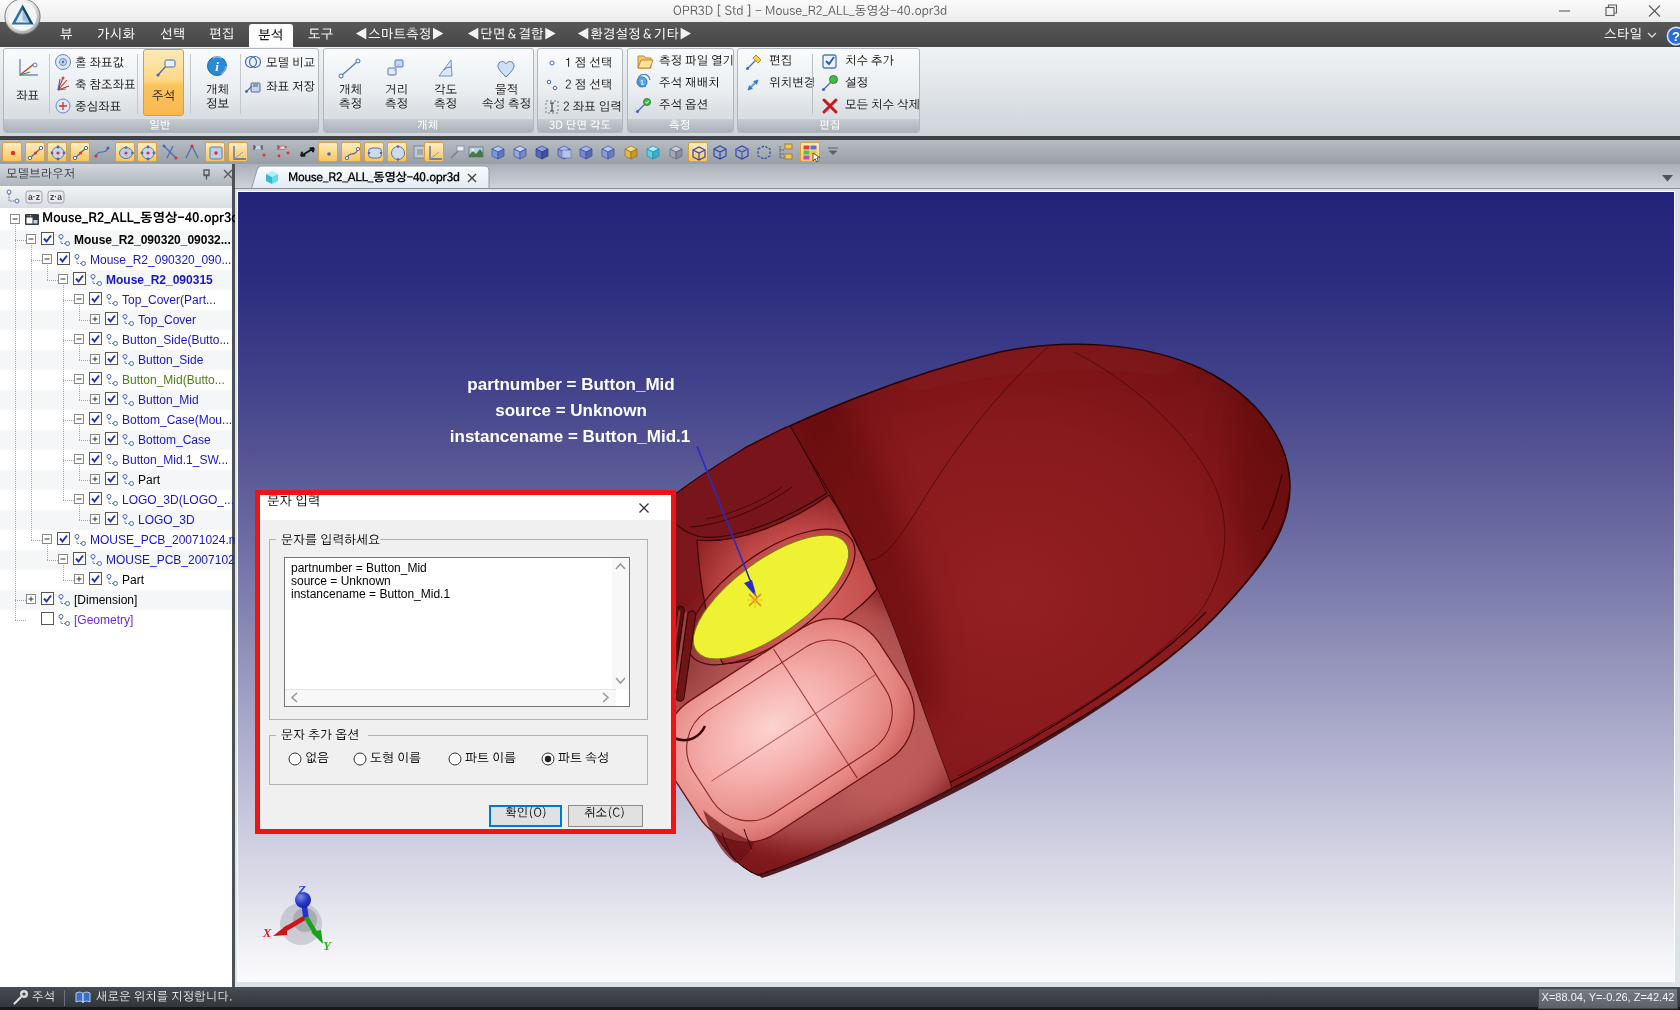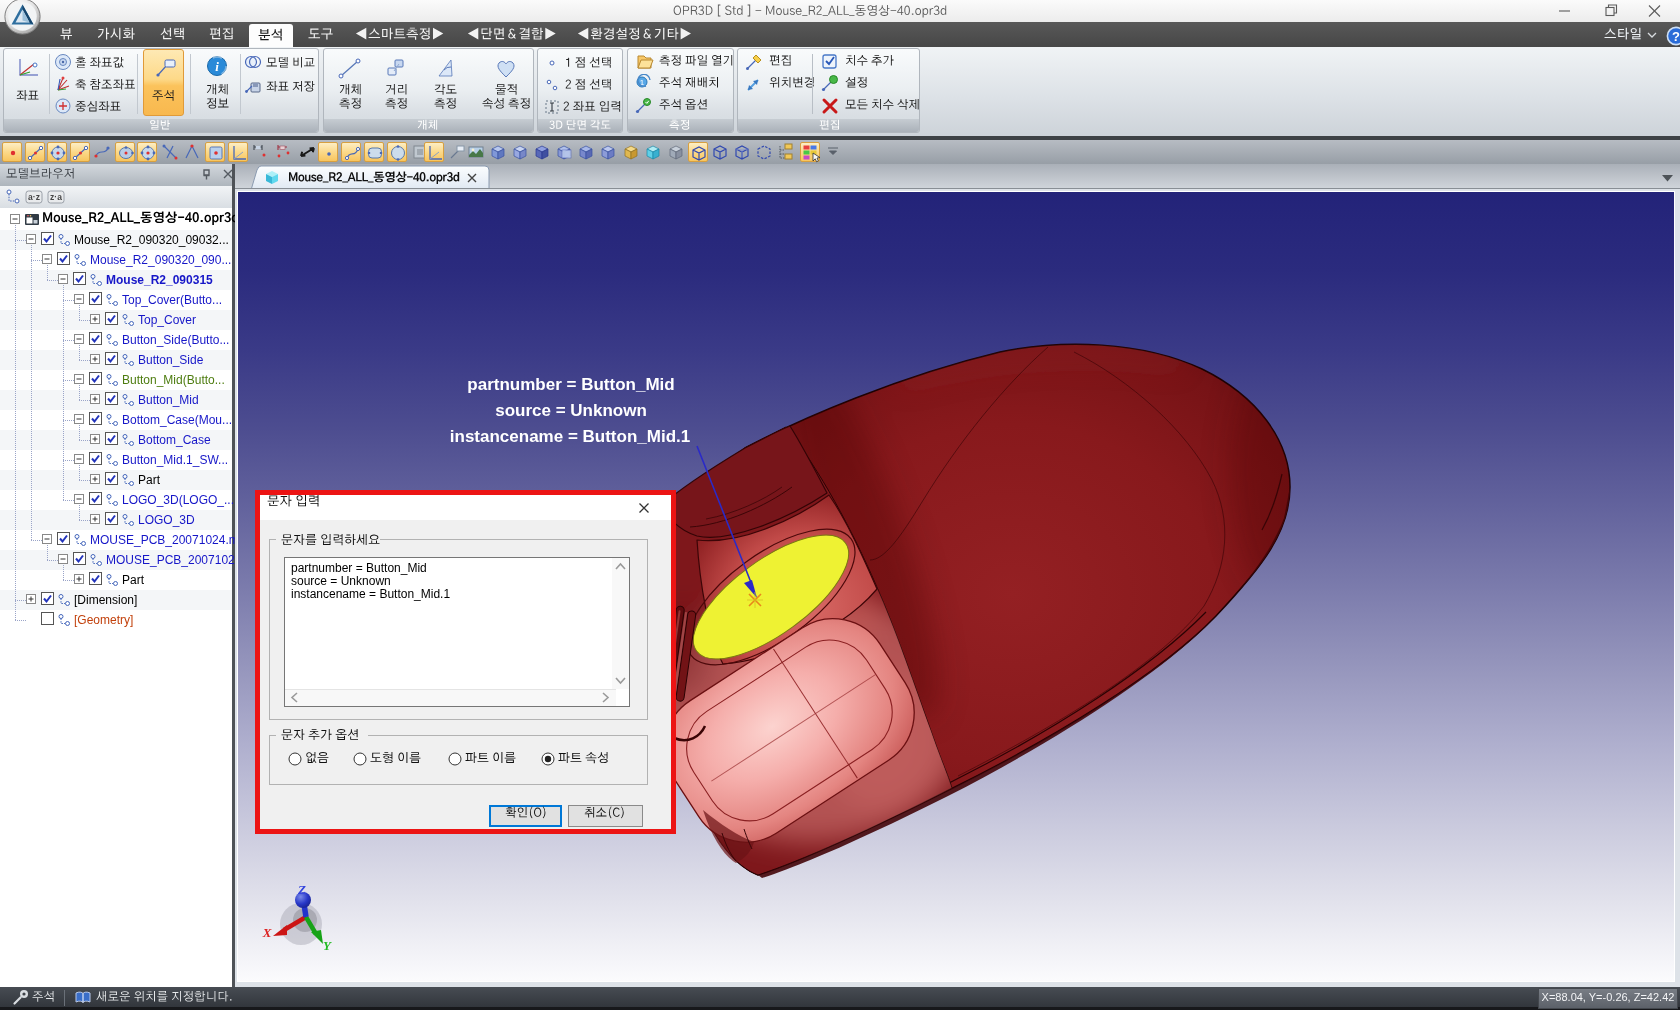--- a/index.html
+++ b/index.html
@@ -645,21 +645,21 @@
     <rect x="0.5" y="0.5" width="12" height="12" fill="#fff" stroke="#555"></rect>
     <path d="M3 6.5 L5.5 9.5 L10 3.5" stroke="#2233bb" stroke-width="2" fill="none"></path>
   </svg>
 <svg class="ab" style="left:57px;top:233px" width="15" height="14">
     <g fill="none" stroke="#4466bb" stroke-width="1">
       <circle cx="4" cy="3.5" r="2" fill="#fff"></circle>
       <circle cx="10.5" cy="10.5" r="2" fill="#fff"></circle>
       <path d="M4 5.5 V10.5 H8" stroke-dasharray="1.5 1.2"></path>
     </g>
   </svg>
-<div class="ab" style="left:74px;top:233px;font-size:12px;font-weight:normal;color:#000;white-space:nowrap">Mouse_R2_090320_09032...</div>
+<div class="ab" style="left:74px;top:233px;font-size:12px;font-weight:bold;color:#000;white-space:nowrap">Mouse_R2_090320_09032...</div>
 <svg class="ab" style="left:42px;top:254px" width="11" height="11">
     <rect x="0.5" y="0.5" width="9" height="9" fill="#fff" stroke="#888"></rect>
     <path d="M2.5 5 H7.5 " stroke="#333" stroke-width="1"></path>
   </svg>
 <svg class="ab" style="left:57px;top:252px" width="14" height="14">
     <rect x="0.5" y="0.5" width="12" height="12" fill="#fff" stroke="#555"></rect>
     <path d="M3 6.5 L5.5 9.5 L10 3.5" stroke="#2233bb" stroke-width="2" fill="none"></path>
   </svg>
 <svg class="ab" style="left:73px;top:253px" width="15" height="14">
     <g fill="none" stroke="#4466bb" stroke-width="1">
@@ -693,21 +693,21 @@
     <rect x="0.5" y="0.5" width="12" height="12" fill="#fff" stroke="#555"></rect>
     <path d="M3 6.5 L5.5 9.5 L10 3.5" stroke="#2233bb" stroke-width="2" fill="none"></path>
   </svg>
 <svg class="ab" style="left:105px;top:293px" width="15" height="14">
     <g fill="none" stroke="#4466bb" stroke-width="1">
       <circle cx="4" cy="3.5" r="2" fill="#fff"></circle>
       <circle cx="10.5" cy="10.5" r="2" fill="#fff"></circle>
       <path d="M4 5.5 V10.5 H8" stroke-dasharray="1.5 1.2"></path>
     </g>
   </svg>
-<div class="ab" style="left:122px;top:293px;font-size:12px;font-weight:normal;color:#1616c8;white-space:nowrap">Top_Cover(Butto...</div>
+<div class="ab" style="left:122px;top:293px;font-size:12px;font-weight:normal;color:#1616c8;white-space:nowrap">Top_Cover(Part...</div>
 <svg class="ab" style="left:90px;top:314px" width="11" height="11">
     <rect x="0.5" y="0.5" width="9" height="9" fill="#fff" stroke="#888"></rect>
     <path d="M2.5 5 H7.5 M5 2.5 V7.5" stroke="#333" stroke-width="1"></path>
   </svg>
 <svg class="ab" style="left:105px;top:312px" width="14" height="14">
     <rect x="0.5" y="0.5" width="12" height="12" fill="#fff" stroke="#555"></rect>
     <path d="M3 6.5 L5.5 9.5 L10 3.5" stroke="#2233bb" stroke-width="2" fill="none"></path>
   </svg>
 <svg class="ab" style="left:121px;top:313px" width="15" height="14">
     <g fill="none" stroke="#4466bb" stroke-width="1">
@@ -944,21 +944,21 @@
 <svg class="ab" style="left:41px;top:612px" width="14" height="14">
     <rect x="0.5" y="0.5" width="12" height="12" fill="#fff" stroke="#555"></rect>
   </svg>
 <svg class="ab" style="left:57px;top:613px" width="15" height="14">
     <g fill="none" stroke="#4466bb" stroke-width="1">
       <circle cx="4" cy="3.5" r="2" fill="#fff"></circle>
       <circle cx="10.5" cy="10.5" r="2" fill="#fff"></circle>
       <path d="M4 5.5 V10.5 H8" stroke-dasharray="1.5 1.2"></path>
     </g>
   </svg>
-<div class="ab" style="left:74px;top:613px;font-size:12px;font-weight:normal;color:#c2410c;white-space:nowrap">[Geometry]</div>
+<div class="ab" style="left:74px;top:613px;font-size:12px;font-weight:normal;color:#6d28d9;white-space:nowrap">[Geometry]</div>
 <div class="ab" style="left:235px;top:164px;width:1445px;height:24px;background:linear-gradient(#aab0b8,#cfd4da)"></div>
 <svg class="ab" style="left:243px;top:164px" width="256" height="26">
 <defs>
       <linearGradient id="tabg" x1="0" y1="0" x2="0" y2="1">
         <stop offset="0" stop-color="#fbfdfe"></stop>
         <stop offset=".5" stop-color="#eef3f9"></stop>
         <stop offset="1" stop-color="#dfe8f2"></stop>
       </linearGradient>
     </defs>
 <path d="M18 2 H242 Q246 2 246 6 V26 H8 L14 6 Q15.5 2 18 2 Z" fill="url(#tabg)" stroke="#8a9ab0" stroke-width="1"></path>

